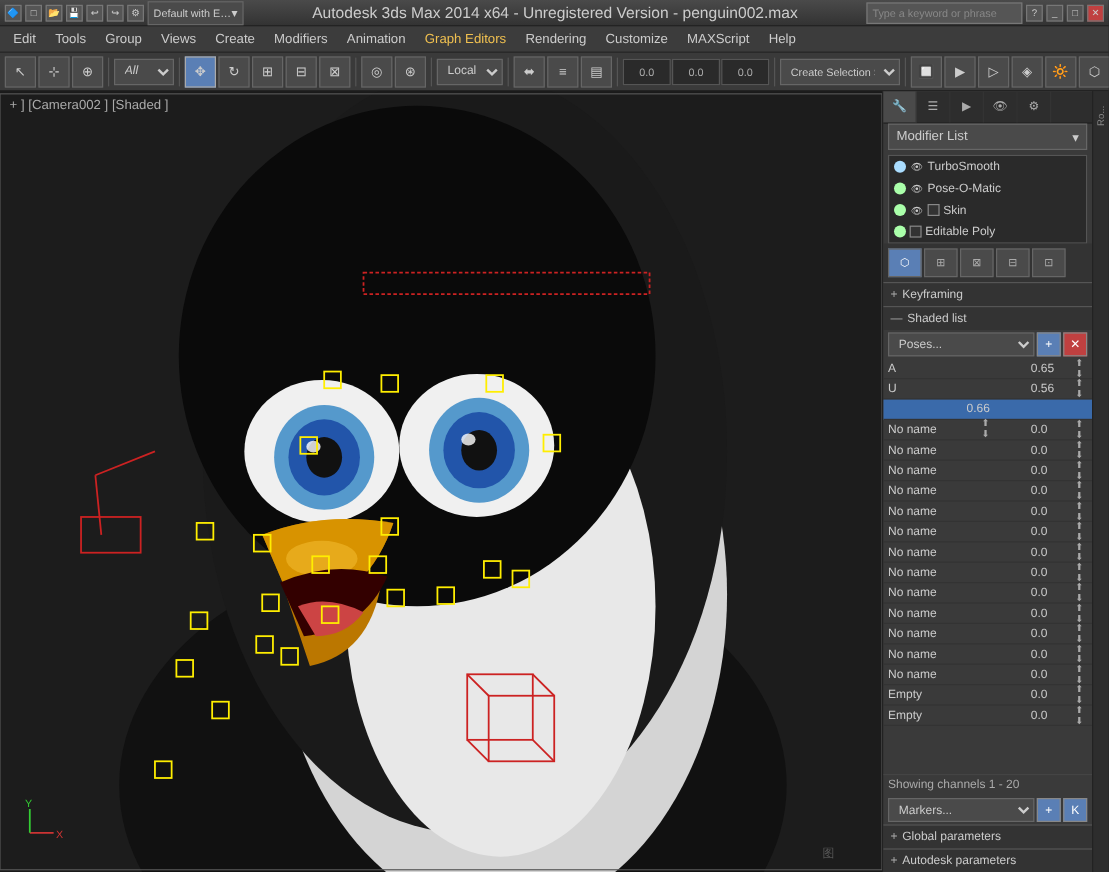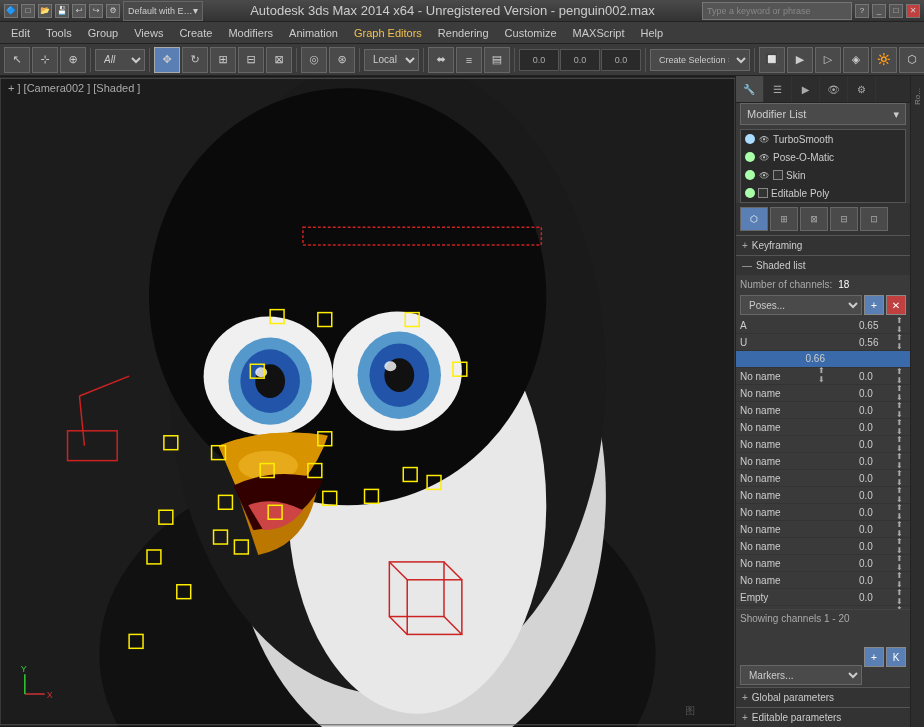--- a/index.html
+++ b/index.html
@@ -285,21 +285,20 @@
       gap: 2px;
     }
     .markers-dropdown {
       flex: 1;
       height: 20px;
       background: #4a4a4a;
       border: 1px solid #666;
       color: #ccc;
       font-size: 10px;
       padding: 0 4px;
-      margin-top: 36px;
     }
 
     
     #farpanel {
       width: 14px;
       background: #2d2d2d;
       border-left: 1px solid #222;
       display: flex;
       flex-direction: column;
       align-items: center;
@@ -321,21 +320,21 @@
     <div class="tb-btn">↪</div>
     <div class="tb-btn">⚙</div>
     <div style="width:80px;height:20px;background:#4a4a4a;border:1px solid #666;display:flex;align-items:center;padding:0 4px;font-size:10px;color:#ccc;">
       <span style="overflow:hidden;text-overflow:ellipsis;white-space:nowrap;font-size:9px;">Default with Enhance...</span>▾
     </div>
   </div>
   <div class="title-center">
     <span>Autodesk 3ds Max 2014 x64 - Unregistered Version - penguin002.max</span>
   </div>
   <div class="title-right">
-    <div style="width:150px;height:18px;background:#555;border:1px solid #777;display:flex;align-items:center;padding:0 4px;">
+    <div style="width:130px;height:18px;background:#555;border:1px solid #777;display:flex;align-items:center;padding:0 4px;">
       <span style="font-size:9px;color:#888;">Type a keyword or phrase</span>
     </div>
     <div class="tb-btn">?</div>
     <div class="tb-btn">_</div>
     <div class="tb-btn">□</div>
     <div class="tb-btn" style="background:#c04040;">✕</div>
   </div>
 </div>
 
 <div id="menubar">
@@ -552,24 +551,20 @@
 
     <div class="section-header">
       <span class="section-toggle">+</span>
       <span>Keyframing</span>
     </div>
     <div class="section-header">
       <span class="section-toggle">—</span>
       <span>Shaded list</span>
     </div>
 
-    <div class="channel-header-row">
-      <span>Number of channels:</span>
-      <span style="color:#fff;margin-left:4px;">18</span>
-    </div>
 
     <div class="poses-bar">
       <select class="poses-dropdown">
         <option>Poses...</option>
       </select>
       <div class="poses-btn">+</div>
       <div class="poses-btn red">✕</div>
     </div>
 
     <div class="channel-table" id="channel-table">
@@ -676,20 +671,20 @@
       <div class="poses-btn" style="background:#5a7fb5;">+</div>
       <div class="poses-btn" style="background:#5a7fb5;">K</div>
     </div>
 
     <div class="section-header">
       <span class="section-toggle">+</span>
       <span>Global parameters</span>
     </div>
     <div class="section-header">
       <span class="section-toggle">+</span>
-      <span>Editable parameters</span>
+      <span>Autodesk parameters</span>
     </div>
   </div>
 
   <div id="farpanel">
     <div style="writing-mode:vertical-lr;font-size:8px;color:#888;transform:rotate(180deg);margin-top:8px;">Ro...</div>
   </div>
 </div>
 
 </body></html>

